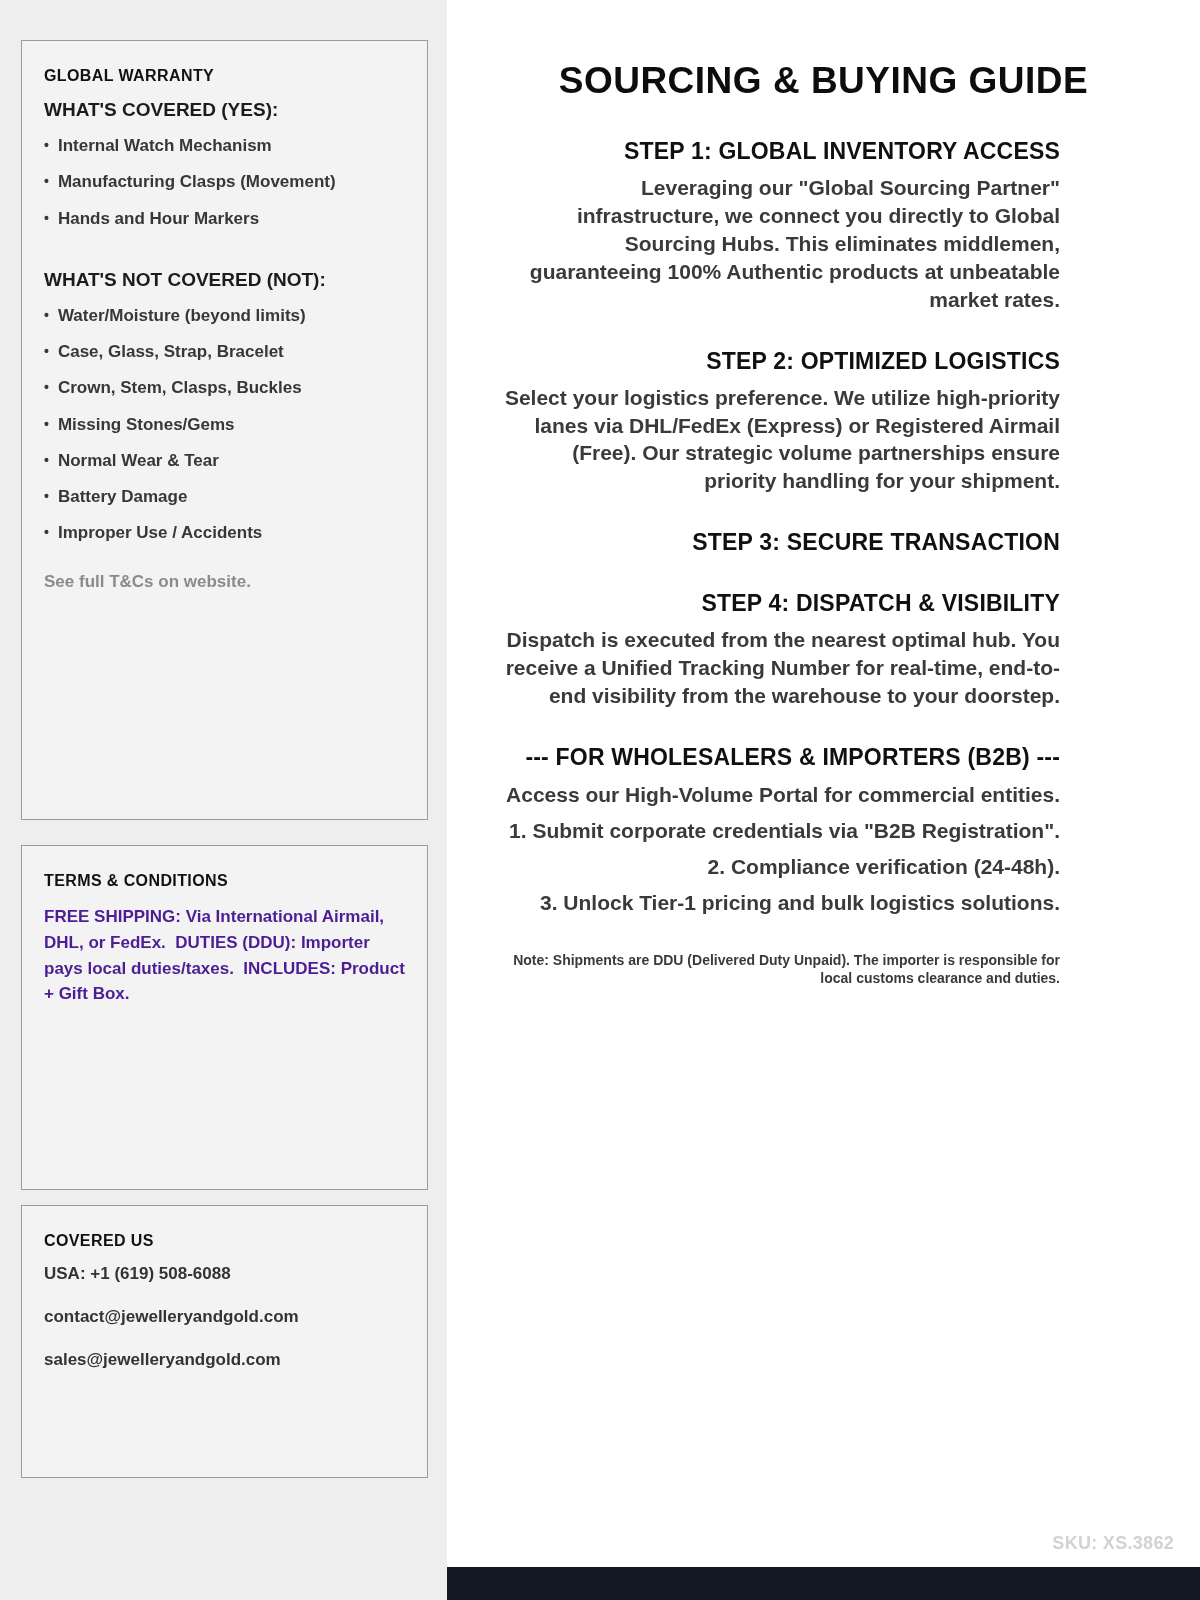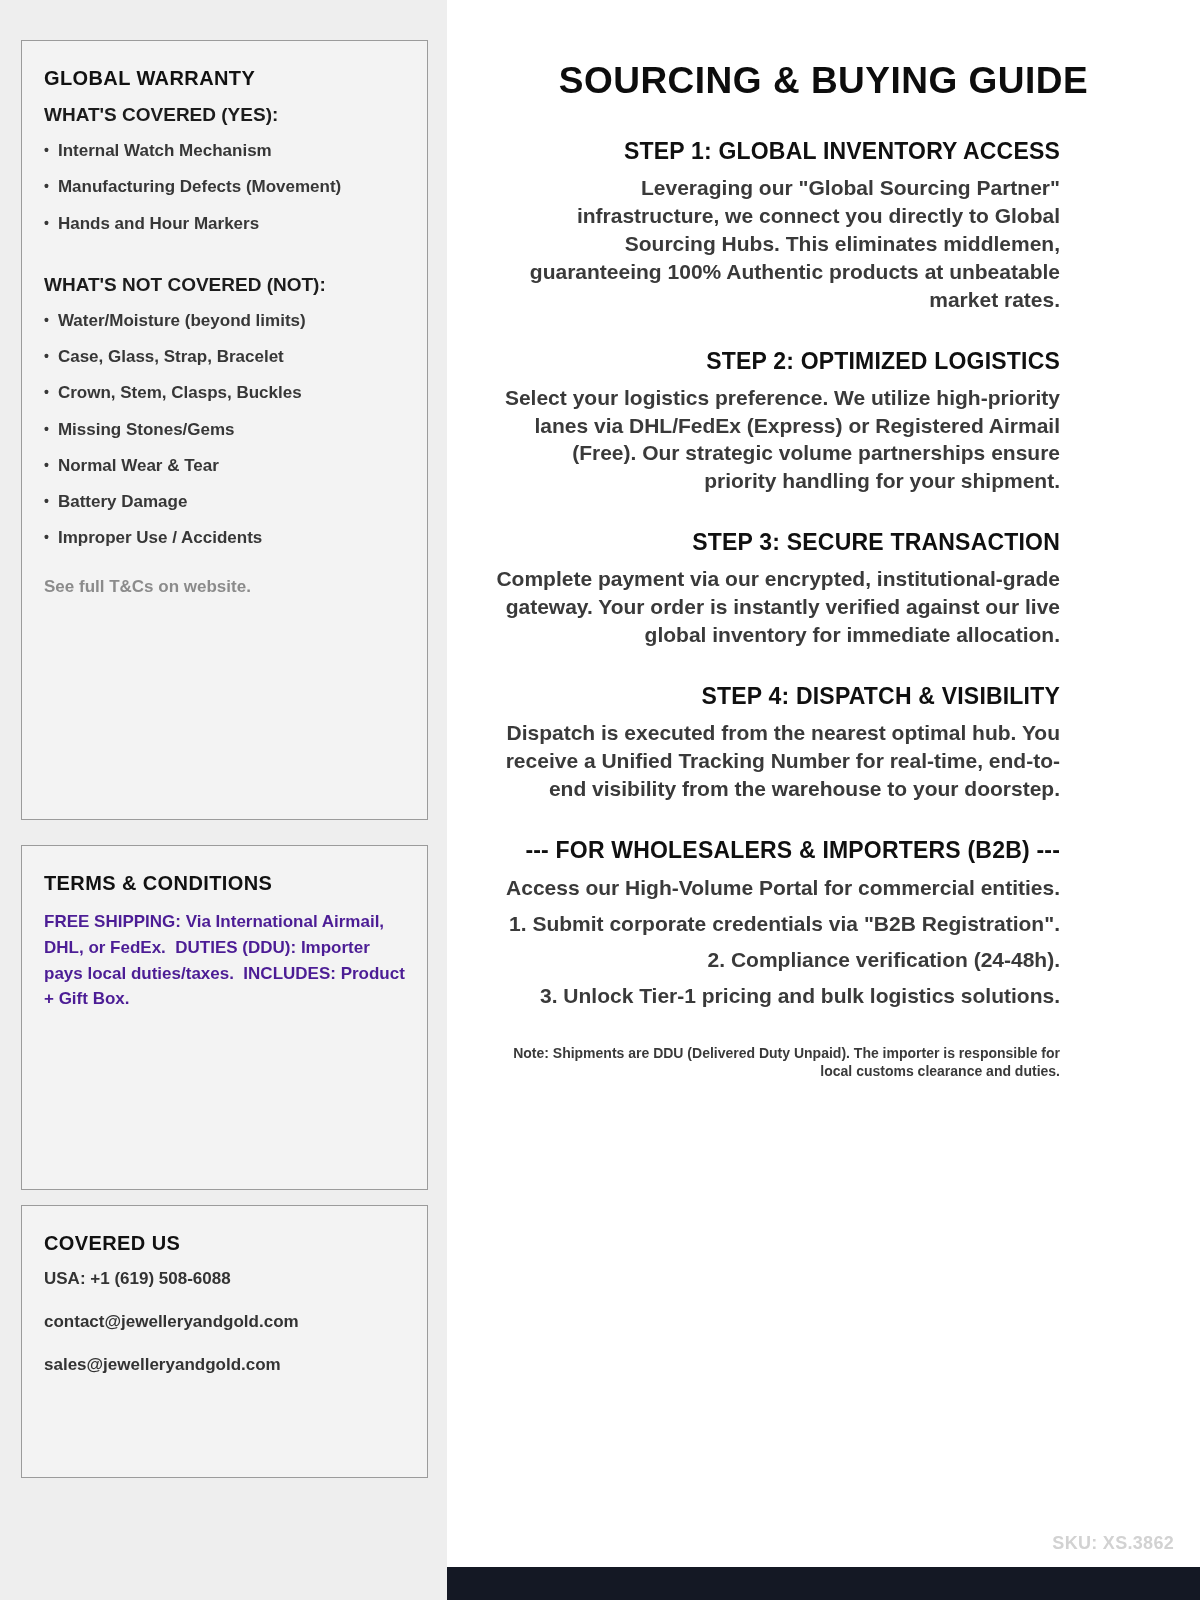--- a/index.html
+++ b/index.html
@@ -7,21 +7,21 @@
   body { font-family:"Liberation Sans", sans-serif; }
   .page { position:relative; width:1200px; height:1600px; background:#ffffff; overflow:hidden; }
 
   
   .sidebar { position:absolute; left:0; top:0; width:447px; height:1600px; background:#eeeeee; }
   .box { border:1px solid #9b9b9b; background:#f3f3f3; margin:0 19px 0 21px; padding:26px 22px; }
   .box-warranty { margin-top:40px; height:780px; }
   .box-terms    { margin-top:25px; height:345px; }
   .box-contact  { margin-top:15px; height:273px; }
 
-  .card-title { font-size:20px; font-weight:800; color:#111111; letter-spacing:0.4px; margin-bottom:14px; }
+  .card-title { font-size:16px; font-weight:800; color:#111111; letter-spacing:0.4px; margin-bottom:14px; }
   .sub-heading { font-size:19px; font-weight:800; color:#1c1c1c; margin-bottom:14px; }
   .sub-heading.second { margin-top:40px; }
   ul.plain { list-style:none; }
   ul.plain li { font-size:17px; font-weight:700; color:#373737; margin-bottom:15px; line-height:1.25; }
   ul.plain li::before { content:"•"; margin-right:9px; font-size:14px; position:relative; top:-1px; }
   .footnote { margin-top:28px; font-size:17px; font-weight:700; color:#8b8b8b; }
 
   .terms-body { font-size:17px; font-weight:700; color:#4c1d95; line-height:1.52; white-space:pre-wrap; }
   .contact-line { font-size:17px; font-weight:700; color:#333333; margin-bottom:23px; }
 
@@ -45,21 +45,21 @@
 
 <div class="page">
 
   <aside class="sidebar">
 
     <section class="box box-warranty">
       <h2 class="card-title">GLOBAL WARRANTY</h2>
       <h3 class="sub-heading">WHAT'S COVERED (YES):</h3>
       <ul class="plain">
         <li>Internal Watch Mechanism</li>
-        <li>Manufacturing Defects (Movement)</li>
+        <li>Manufacturing Clasps (Movement)</li>
         <li>Hands and Hour Markers</li>
       </ul>
       <h3 class="sub-heading second">WHAT'S NOT COVERED (NOT):</h3>
       <ul class="plain">
         <li>Water/Moisture (beyond limits)</li>
         <li>Case, Glass, Strap, Bracelet</li>
         <li>Crown, Stem, Clasps, Buckles</li>
         <li>Missing Stones/Gems</li>
         <li>Normal Wear &amp; Tear</li>
         <li>Battery Damage</li>
@@ -86,21 +86,20 @@
     <h1 class="main-title">SOURCING &amp; BUYING GUIDE</h1>
 
     <div class="content">
       <h2 class="step-heading first">STEP 1: GLOBAL INVENTORY ACCESS</h2>
       <p class="step-body">Leveraging our "Global Sourcing Partner" infrastructure, we connect you directly to Global Sourcing Hubs. This eliminates middlemen, guaranteeing 100% Authentic products at unbeatable market rates.</p>
 
       <h2 class="step-heading">STEP 2: OPTIMIZED LOGISTICS</h2>
       <p class="step-body">Select your logistics preference. We utilize high-priority lanes via DHL/FedEx (Express) or Registered Airmail (Free). Our strategic volume partnerships ensure priority handling for your shipment.</p>
 
       <h2 class="step-heading">STEP 3: SECURE TRANSACTION</h2>
-      <p class="step-body">Complete payment via our encrypted, institutional-grade gateway. Your order is instantly verified against our live global inventory for immediate allocation.</p>
 
       <h2 class="step-heading">STEP 4: DISPATCH &amp; VISIBILITY</h2>
       <p class="step-body">Dispatch is executed from the nearest optimal hub. You receive a Unified Tracking Number for real-time, end-to-end visibility from the warehouse to your doorstep.</p>
 
       <h2 class="step-heading">--- FOR WHOLESALERS &amp; IMPORTERS (B2B) ---</h2>
       <p class="b2b-intro">Access our High-Volume Portal for commercial entities.</p>
       <p class="b2b-item">1. Submit corporate credentials via "B2B Registration".</p>
       <p class="b2b-item">2. Compliance verification (24-48h).</p>
       <p class="b2b-item">3. Unlock Tier-1 pricing and bulk logistics solutions.</p>
       <p class="b2b-note">Note: Shipments are DDU (Delivered Duty Unpaid). The importer is responsible for local customs clearance and duties.</p>

